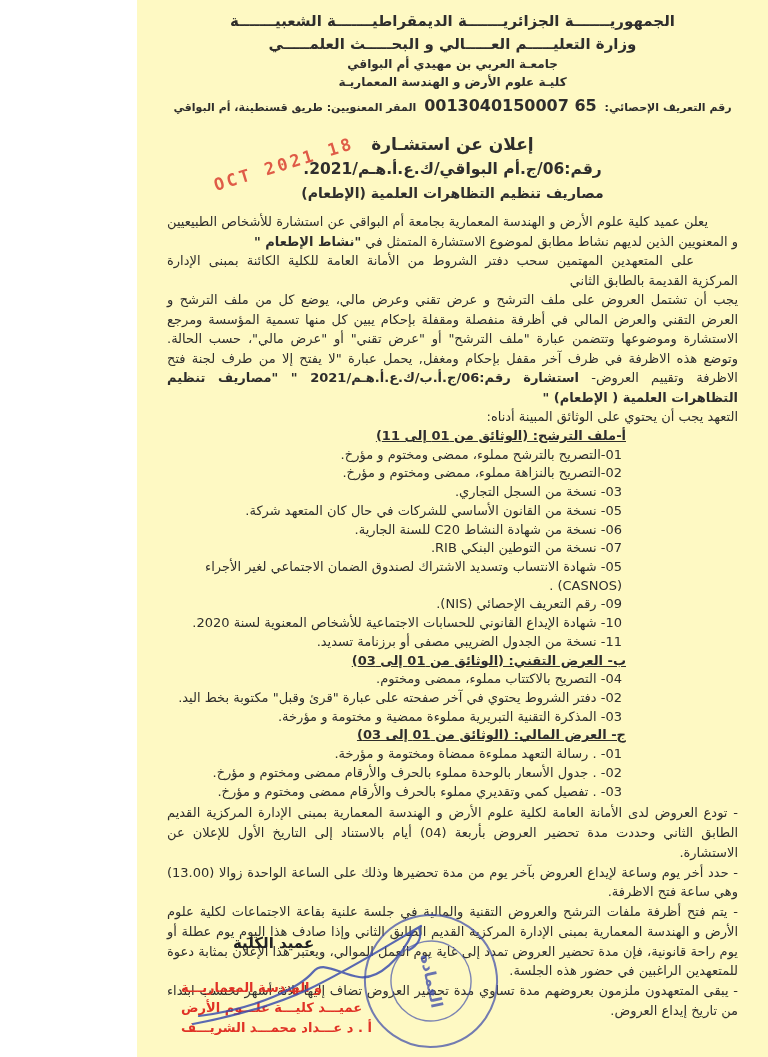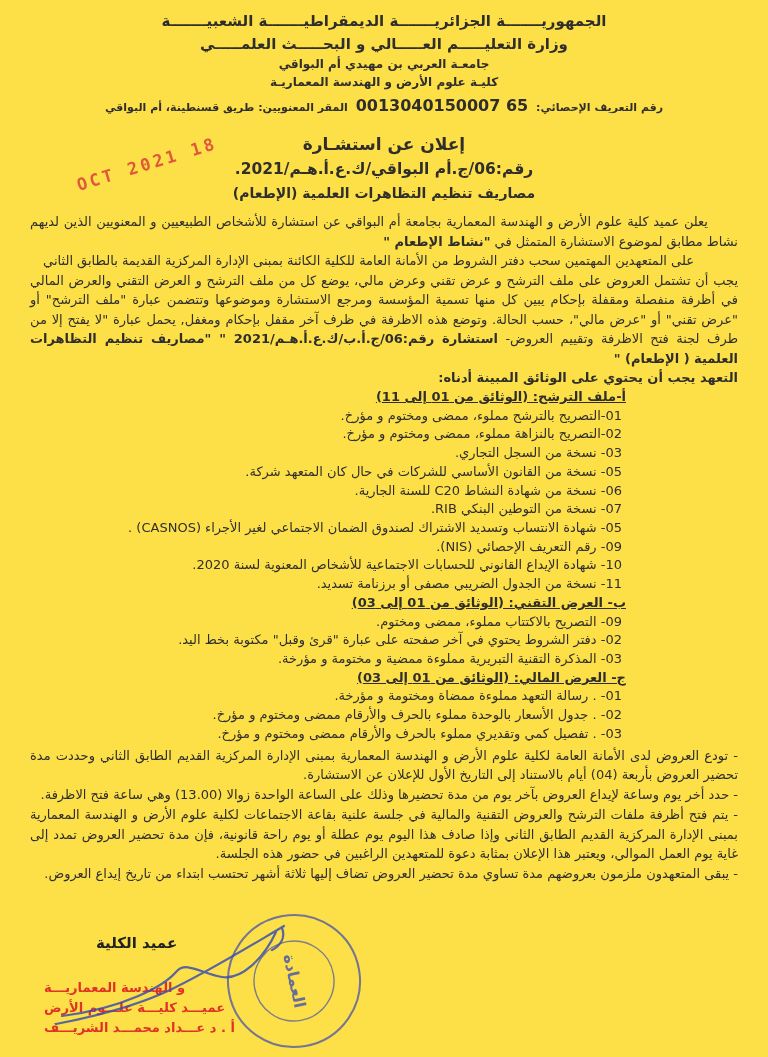--- a/index.html
+++ b/index.html
@@ -1,18 +1,18 @@
 <!DOCTYPE html>
 <html lang="ar" dir="rtl"><head>
 <meta charset="utf-8">
 <style>
   html,body{margin:0;padding:0;background:#ffffff;}
   .page{
-    width:768px;height:1057px;position:relative;overflow:hidden;
-    background:#fde047;direction:rtl;
+    width:631px;height:1057px;position:relative;overflow:hidden;
+    background:#fef9c3;direction:rtl;
     font-family:"DejaVu Sans",sans-serif;color:#2f2e2c;
   }
   .content{padding:10px 30px 0 30px;}
 
   
   .letterhead{text-align:center;line-height:1.5;}
   .lh-big{font-size:15px;font-weight:bold;letter-spacing:.3px;}
   .lh-mid{font-size:12px;font-weight:bold;}
   .idline{font-size:11px;margin-top:3px;font-weight:bold;}
   .idline .idnum{font-size:16px;font-weight:bold;letter-spacing:.5px;padding:0 4px;}
@@ -28,21 +28,21 @@
   .title{text-align:center;margin-top:14px;line-height:1.45;}
   .t1{font-size:17px;font-weight:bold;}
   .t2{font-size:15.5px;font-weight:bold;margin-top:1px;}
   .t3{font-size:14px;font-weight:bold;margin-top:3px;}
 
   
   .body-text{margin-top:9px;font-size:13px;line-height:1.5;text-align:justify;}
   .body-text p{margin:0;}
   .p-indent1{text-indent:30px;}
   .p-indent2{text-indent:44px;}
-  .p-docs{text-align:right;margin-right:185px;font-weight:bold;}
+  .p-docs{text-align:right;margin-right:185px;}
   b{font-weight:bold;}
 
   .sections{margin-right:112px;line-height:1.44;}
   .sec-h{font-weight:bold;text-decoration:underline;margin:0;}
   .sec-items p{margin:0 4px 0 0;text-align:right;line-height:1.44;}
 
   .closing{margin-top:2px;}
   .closing p{line-height:1.52;margin:0;}
 
   
@@ -96,21 +96,21 @@
             <p>06- نسخة من شهادة النشاط C20 للسنة الجارية.</p>
             <p>07- نسخة من التوطين البنكي RIB.</p>
             <p>05- شهادة الانتساب وتسديد الاشتراك لصندوق الضمان الاجتماعي لغير الأجراء (CASNOS) .</p>
             <p>09- رقم التعريف الإحصائي (NIS).</p>
             <p>10- شهادة الإيداع القانوني للحسابات الاجتماعية للأشخاص المعنوية لسنة 2020.</p>
             <p>11- نسخة من الجدول الضريبي مصفى أو برزنامة تسديد.</p>
           </div>
         <p class="sec-h">ب- العرض التقني: (الوثائق من 01 إلى 03)</p>
         <div class="sec-items">
 
-        <p>09- التصريح بالاكتتاب مملوء، ممضى ومختوم.</p>
+        <p>04- التصريح بالاكتتاب مملوء، ممضى ومختوم.</p>
             <p>02- دفتر الشروط يحتوي في آخر صفحته على عبارة "قرئ وقبل" مكتوبة بخط اليد.</p>
             <p>03- المذكرة التقنية التبريرية مملوءة ممضية و مختومة و مؤرخة.</p>
           </div>
         <p class="sec-h">ج- العرض المالي: (الوثائق من 01 إلى 03)</p>
         <div class="sec-items">
 
         <p>01- . رسالة التعهد مملوءة ممضاة ومختومة و مؤرخة.</p>
             <p>02- . جدول الأسعار بالوحدة مملوء بالحرف والأرقام ممضى ومختوم و مؤرخ.</p>
             <p>03- . تفصيل كمي وتقديري مملوء بالحرف والأرقام ممضى ومختوم و مؤرخ.</p>
           </div>

